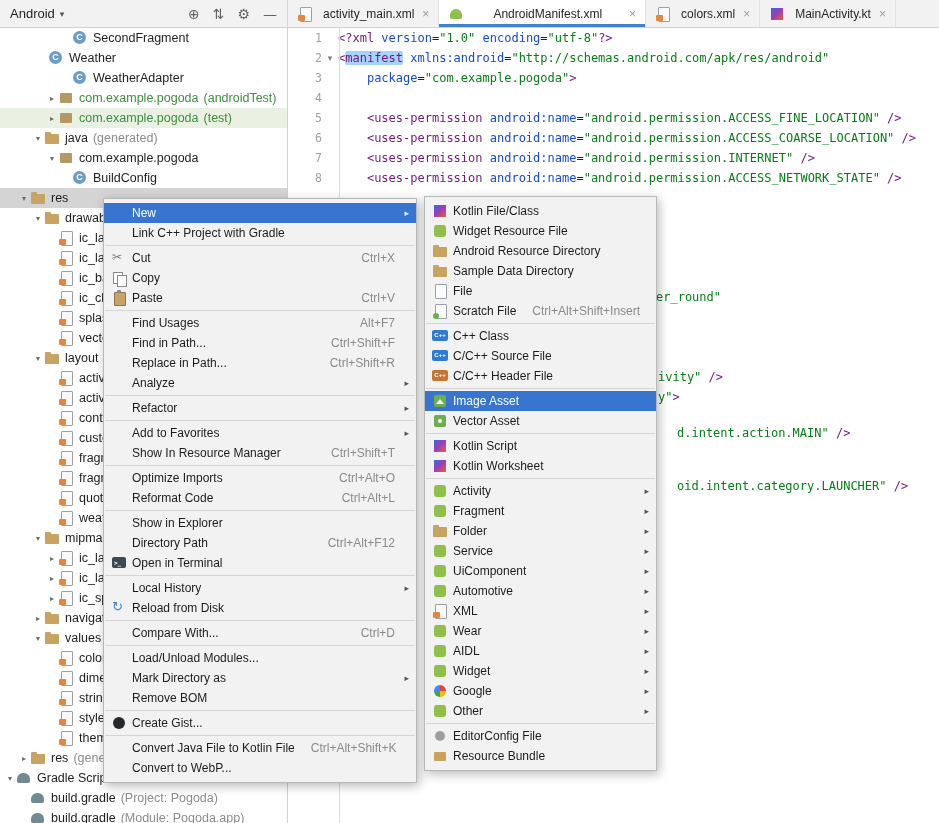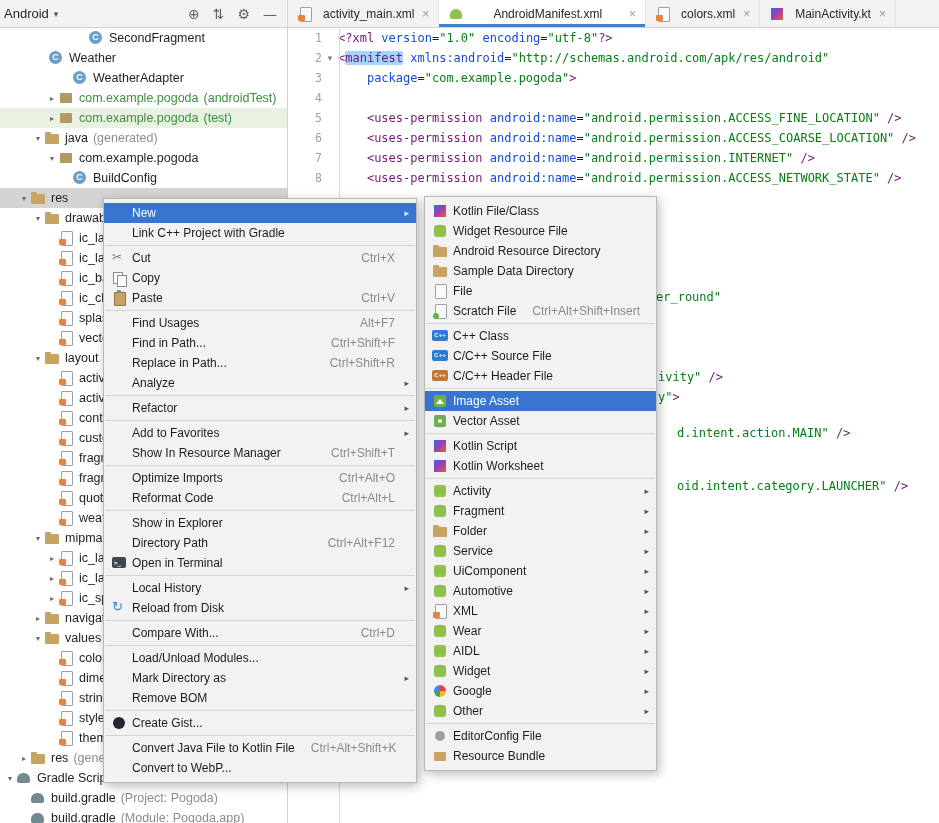--- a/index.html
+++ b/index.html
@@ -3,21 +3,21 @@
 <meta charset="utf-8">
 <style>
   * { box-sizing: border-box; }
   html,body { margin:0; padding:0; width:939px; height:823px; overflow:hidden;
               font-family:"Liberation Sans", sans-serif; background:#fff; }
   .app { position:relative; width:939px; height:823px; overflow:hidden; }
 
   
   .topbar { height:28px; display:flex; background:#f2f2f2; border-bottom:1px solid #d1d1d1; }
   .toolbar { width:288px; flex:none; display:flex; align-items:center; border-right:1px solid #d7d7d7; }
-  .proj-select { margin-left:4px; font-size:13px; color:#1f1f1f; display:flex; align-items:center; gap:5px; cursor:default; }
+  .proj-select { margin-left:10px; font-size:13px; color:#1f1f1f; display:flex; align-items:center; gap:5px; cursor:default; }
   .proj-select .caret { font-size:9px; color:#555; }
   .toolbar-icons { margin-left:auto; display:flex; gap:13px; margin-right:10px; }
   .tb-icon { color:#5f6368; font-size:14px; line-height:28px; font-family:"DejaVu Sans", sans-serif; }
 
   .tabbar { display:flex; flex:1; background:#f2f2f2; }
   .tab { display:flex; align-items:center; gap:5px; padding:0 9px; font-size:12px; color:#262626;
          border-right:1px solid #e2e2e2; white-space:nowrap; }
   .tab.active { background:#fff; box-shadow: inset 0 -3px 0 #4083c9; gap: 24px; }
   .tab-close { color:#9a9a9a; font-size:12px; margin-left:3px; }
 
@@ -144,21 +144,21 @@
         <div class="tab">
           <span class="ic i-kotlin"></span>
           <span class="tab-label">MainActivity.kt</span>
           <span class="tab-close">×</span>
         </div>
       </div>
   </div>
 
   <div class="main">
     <div class="project-panel" id="tree">
-        <div class="tree-row" style="padding-left: 76px;">
+        <div class="tree-row" style="padding-left: 60px;">
           <span class="arrow"></span>
           <span class="ic i-class"></span>
           <span class="tree-label">SecondFragment</span>
         </div>
         <div class="tree-row" style="padding-left: 36px;">
           <span class="arrow"></span>
           <span class="ic i-class"></span>
           <span class="tree-label">Weather</span>
         </div>
         <div class="tree-row" style="padding-left: 60px;">

